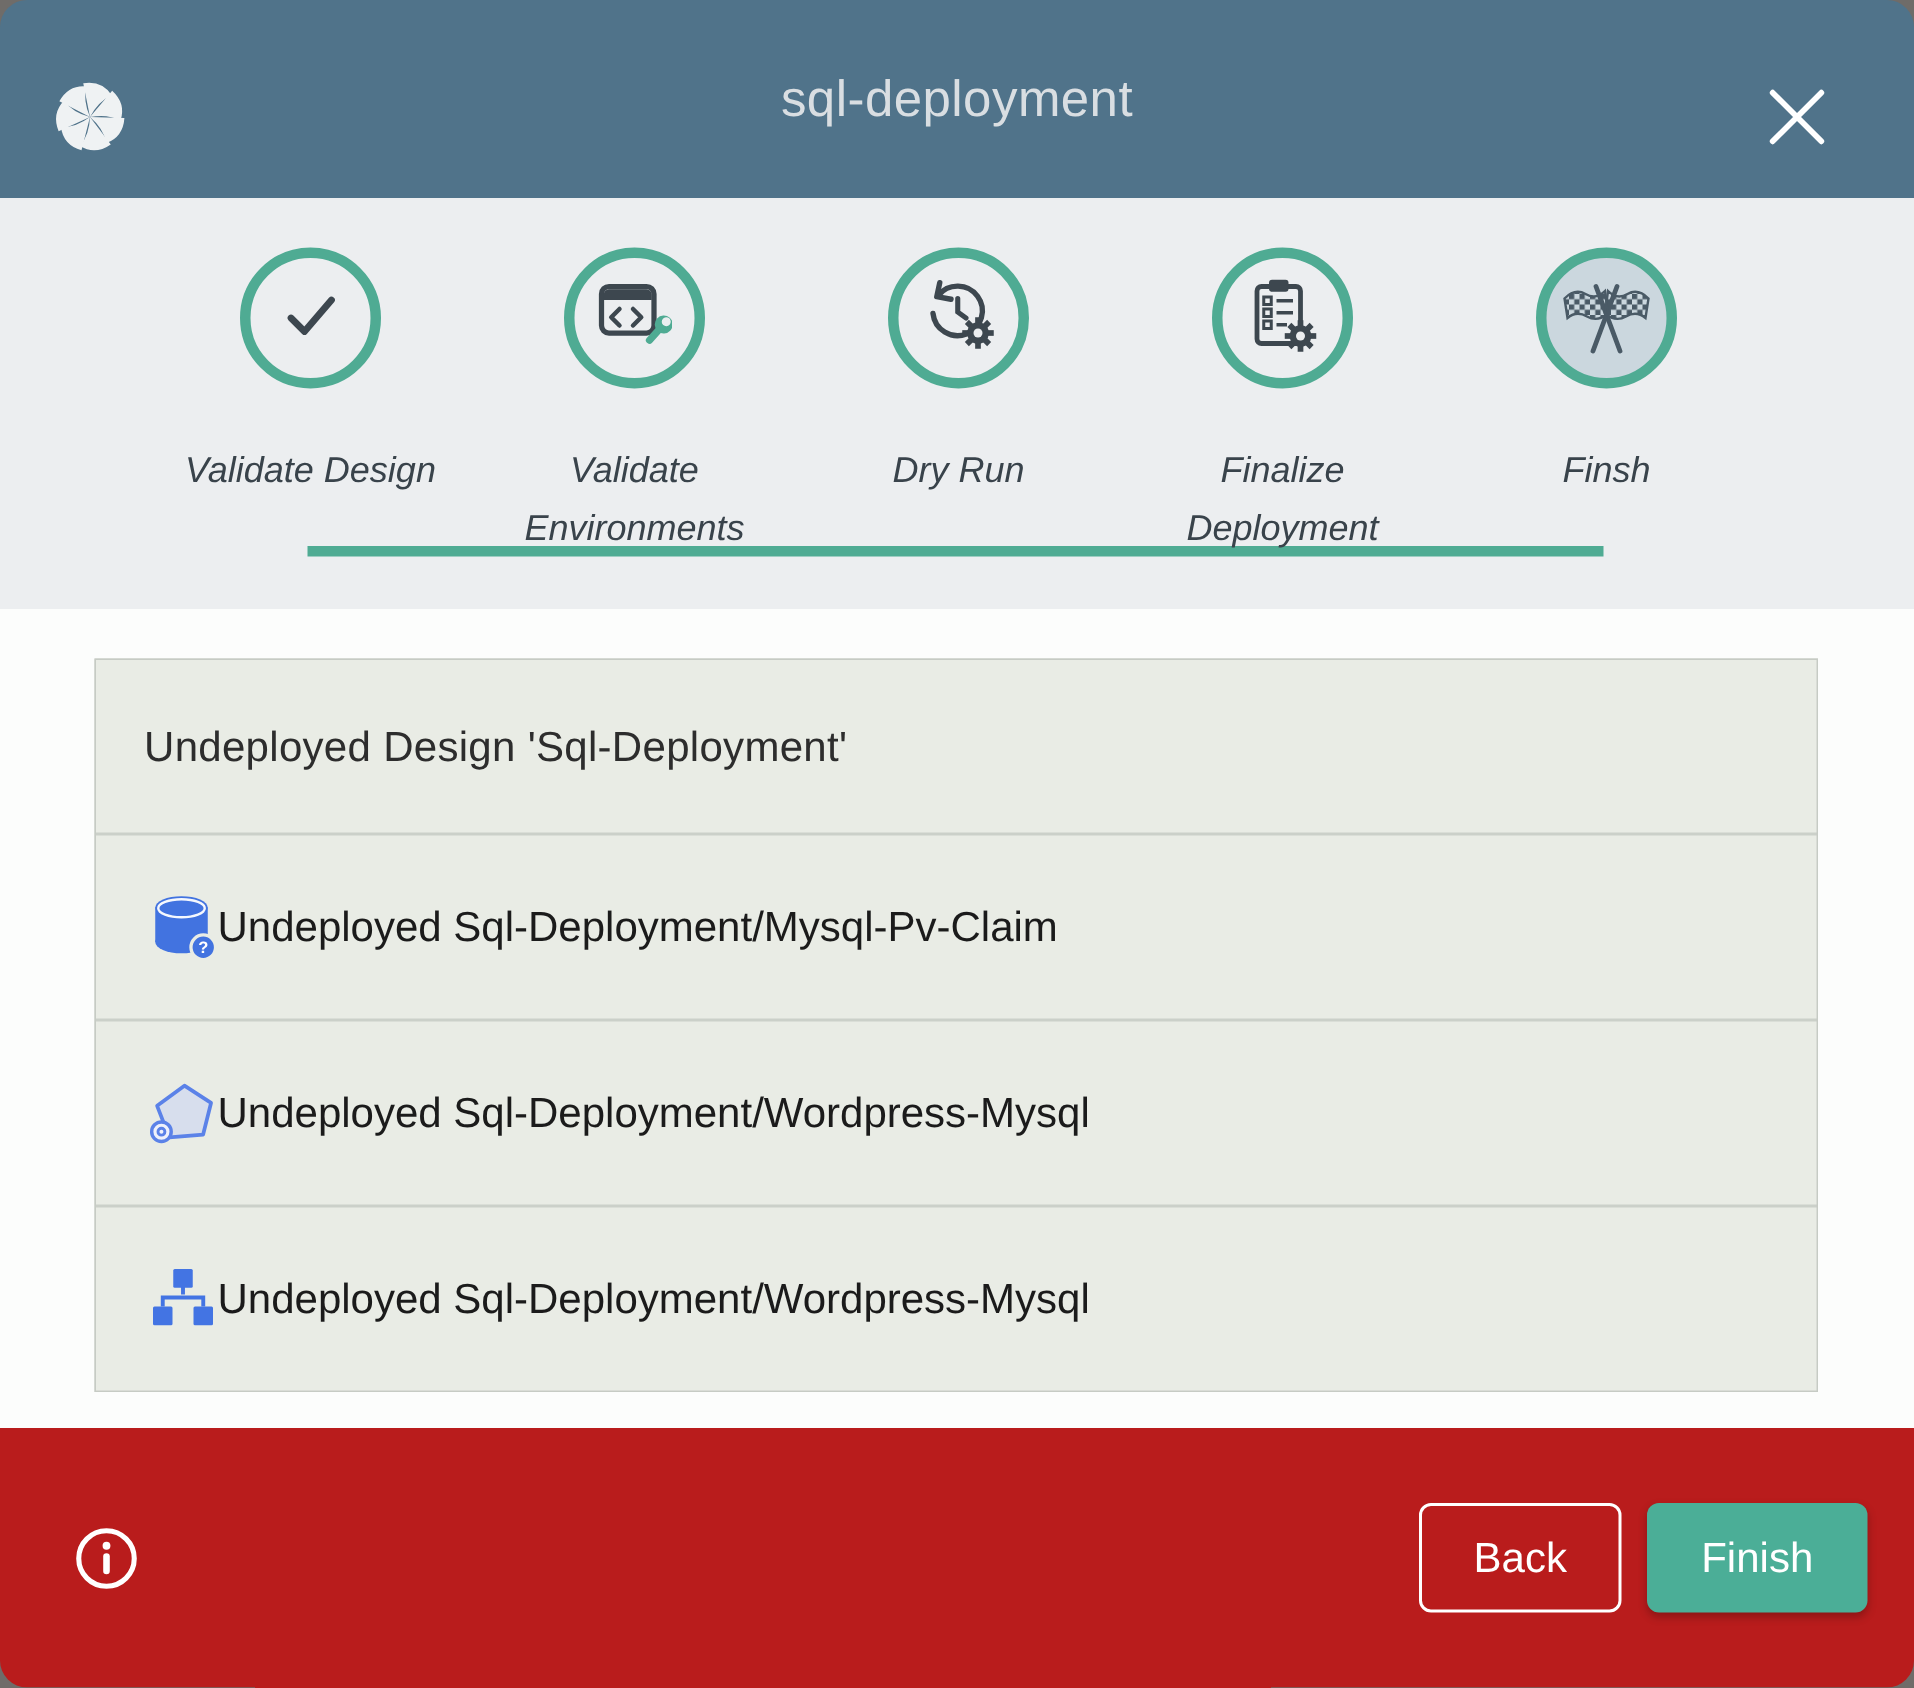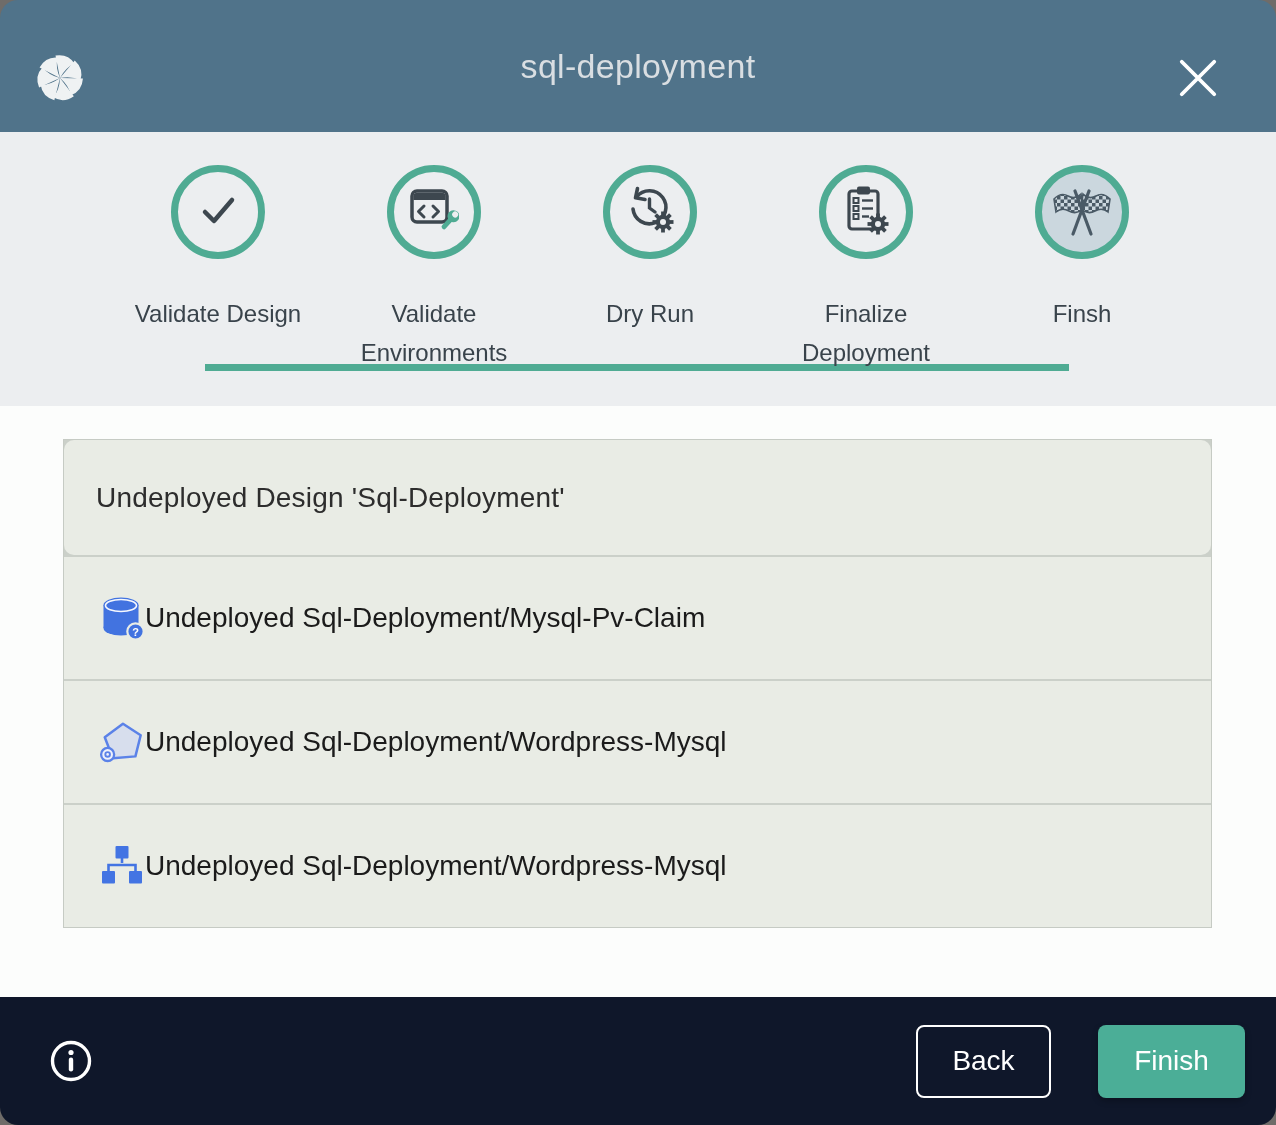--- a/index.html
+++ b/index.html
@@ -7,43 +7,43 @@
 
   
   .hdr{height:132px;flex:none;background:#50738a;position:relative;display:flex;align-items:center;justify-content:center;}
   .hdr .logo{position:absolute;left:32px;top:50px;width:56px;height:56px;}
   .hdr .title{color:#d9dee2;font-size:34px;letter-spacing:.3px;}
   .hdr .close{position:absolute;right:56px;top:56px;width:44px;height:44px;cursor:pointer;display:flex;align-items:center;justify-content:center;}
 
   
   .stepper{height:274px;flex:none;background:#eceef0;position:relative;}
   .track{position:absolute;left:205px;width:864px;top:232px;height:7px;background:#4fab93;}
-  .steps{position:absolute;left:110px;top:0;display:flex;}
+  .steps{position:absolute;left:99px;top:0;display:flex;font-style:italic;}
   .step{width:216px;display:flex;flex-direction:column;align-items:center;padding-top:33px;position:relative;}
   .circle{width:94px;height:94px;box-sizing:border-box;border:7px solid #4fab93;border-radius:50%;
           background:#eceef0;display:flex;align-items:center;justify-content:center;}
   .step.active .circle{background:#cbd7de;}
   .step-label{margin-top:36px;font-size:24px;color:#39434b;text-align:center;line-height:1.62;max-width:195px;}
 
   
   .content{flex:1;background:#fcfdfc;}
   .panel{margin:33px 64px 0 63px;background:#cbd0c9;border:1px solid #c6cbc4;display:flex;flex-direction:column;gap:2px;}
   .panel-header{height:115px;background:#e9ece5;display:flex;align-items:center;padding-left:32px;
-                font-size:28px;font-weight:300;color:#2d2d2d;letter-spacing:.2px;border-radius:10px;}
+                font-size:28px;font-weight:300;color:#2d2d2d;letter-spacing:.2px;}
   .row{height:122px;background:#e9ece5;display:flex;align-items:center;padding-left:35px;}
   .row .ricon{width:46px;height:46px;flex:none;display:flex;align-items:center;justify-content:center;}
   .row .rtext{font-size:28px;color:#1b1b1b;}
 
   
-  .ftr{height:128px;flex:none;background:#0f172a;display:flex;align-items:center;}
+  .ftr{height:173px;flex:none;background:#b91c1c;display:flex;align-items:center;}
   .ftr .info{margin-left:49px;width:44px;height:44px;cursor:pointer;}
   .ftr .spacer{flex:1;}
   .btn{height:73px;border-radius:8px;font-size:28px;font-family:"Liberation Sans",sans-serif;cursor:pointer;}
   .btn-back{width:135px;background:transparent;border:2px solid #ffffff;color:#ffffff;}
-  .btn-finish{width:147px;background:#4bae97;border:none;color:#ffffff;margin-left:47px;margin-right:31px;
+  .btn-finish{width:147px;background:#4bae97;border:none;color:#ffffff;margin-left:17px;margin-right:31px;
               box-shadow:0 3px 6px rgba(0,0,0,.25);}
 </style>
 </head>
 <body>
 
 <div class="dialog">
 
   <div class="hdr">
     <span class="logo">
       <svg width="56" height="56" viewBox="0 0 56 56">

